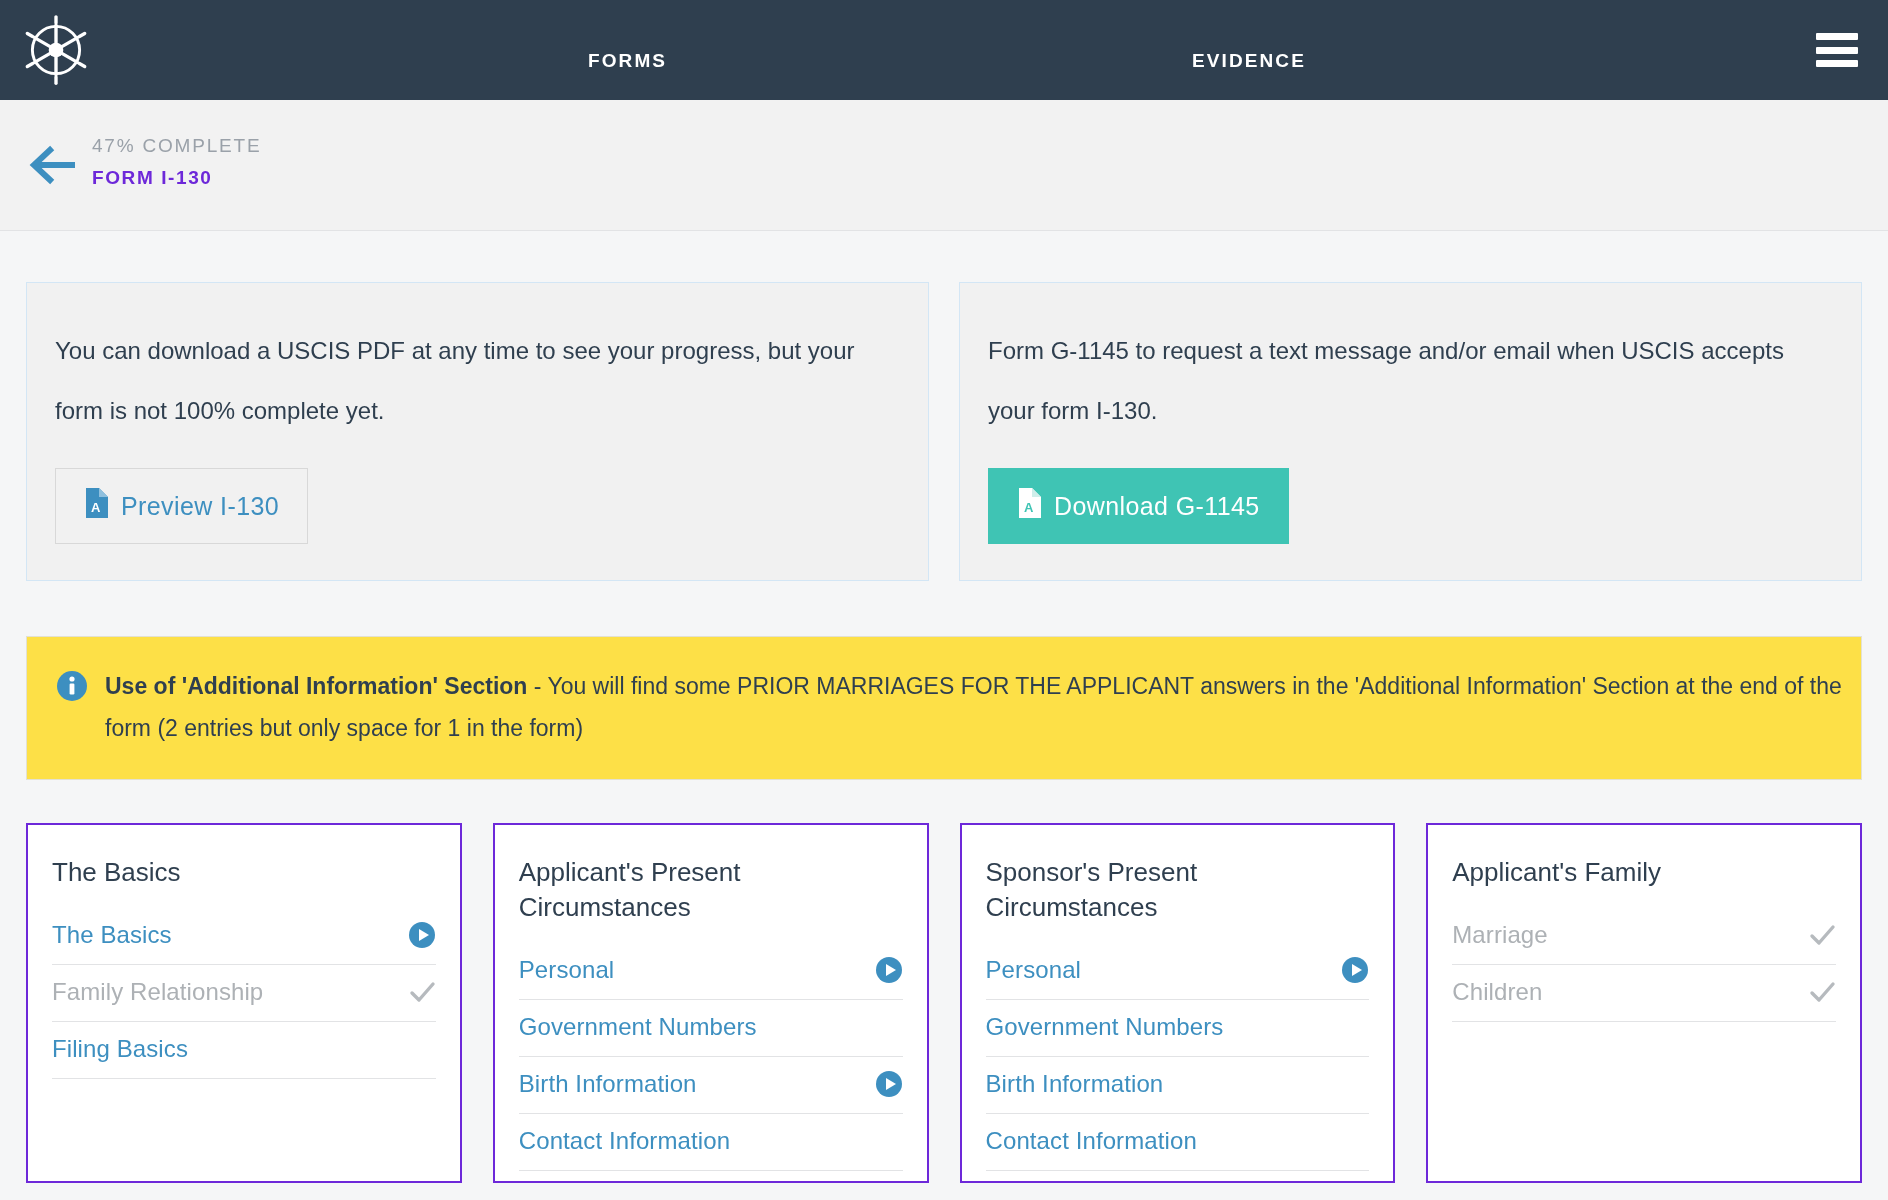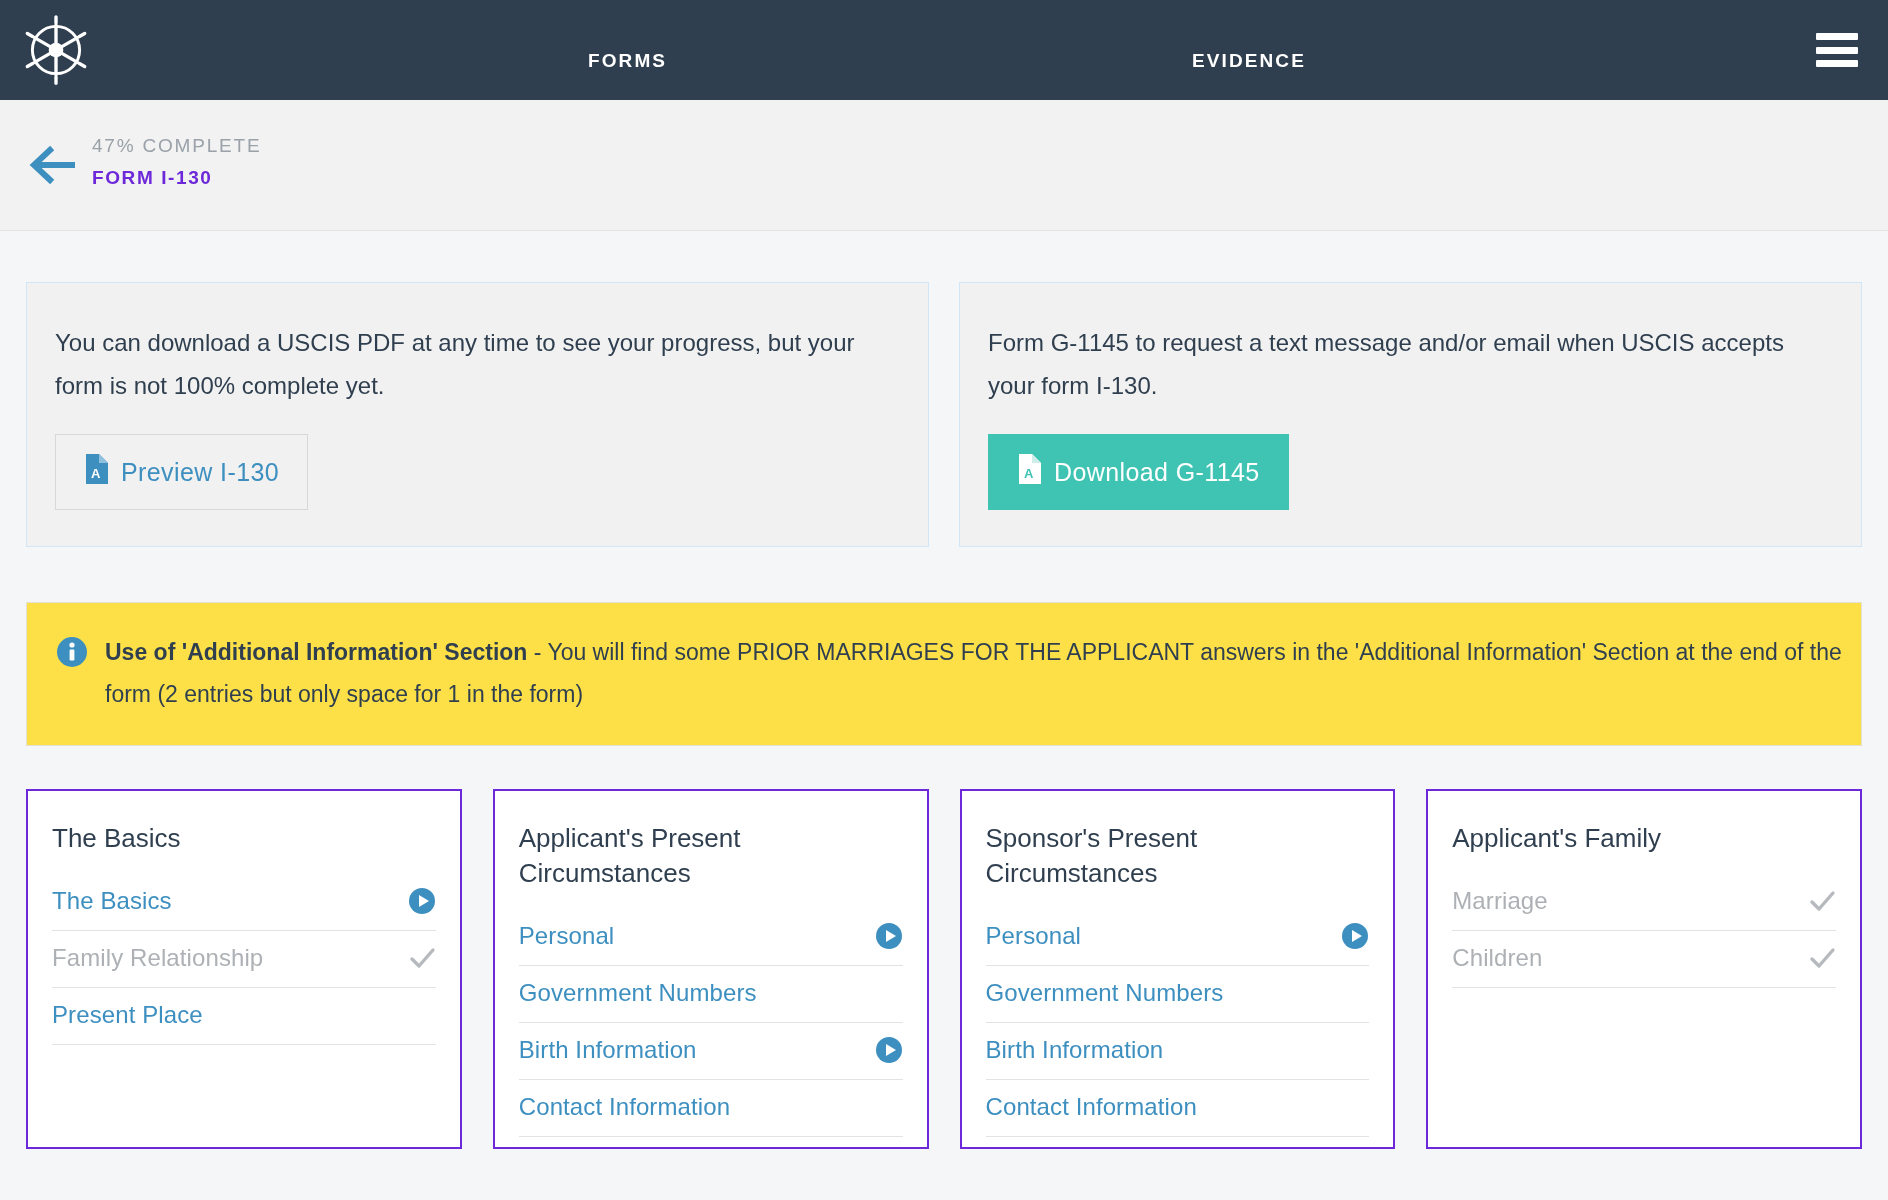--- a/index.html
+++ b/index.html
@@ -104,21 +104,21 @@
   .info-card {
     flex: 1;
     background: #f1f1f1;
     border: 1px solid #d3e6f5;
     padding: 38px 28px 36px 28px;
     min-height: 254px;
   }
   .info-card p {
     color: #2f3f4f;
     font-size: 24px;
-    line-height: 43px;
+    line-height: 60px;
     margin-bottom: 27px;
   }
   .btn-outline {
     display: inline-flex;
     align-items: center;
     gap: 13px;
     border: 1px solid #d8d8d8;
     background: #f1f1f1;
     color: #3d8fc0;
     font-size: 25px;
@@ -315,21 +315,21 @@
       <div class="section-item done">
         <span class="label">Family Relationship</span>
         <span class="marker">
           <svg width="28" height="28" viewBox="0 0 28 28" aria-hidden="true">
             <polyline points="4,15 11,22 25,6" fill="none" stroke="#b6babe" stroke-width="3.4" stroke-linecap="round" stroke-linejoin="round"></polyline>
           </svg>
         </span>
       </div>
 
       <div class="section-item">
-        <span class="label">Present Place</span>
+        <span class="label">Filing Basics</span>
         <span class="marker"></span>
       </div>
     </div>
 
     <div class="section-card">
       <div class="section-title">Applicant's Present Circumstances</div>
 
       <div class="section-item">
         <span class="label">Personal</span>
         <span class="marker">

